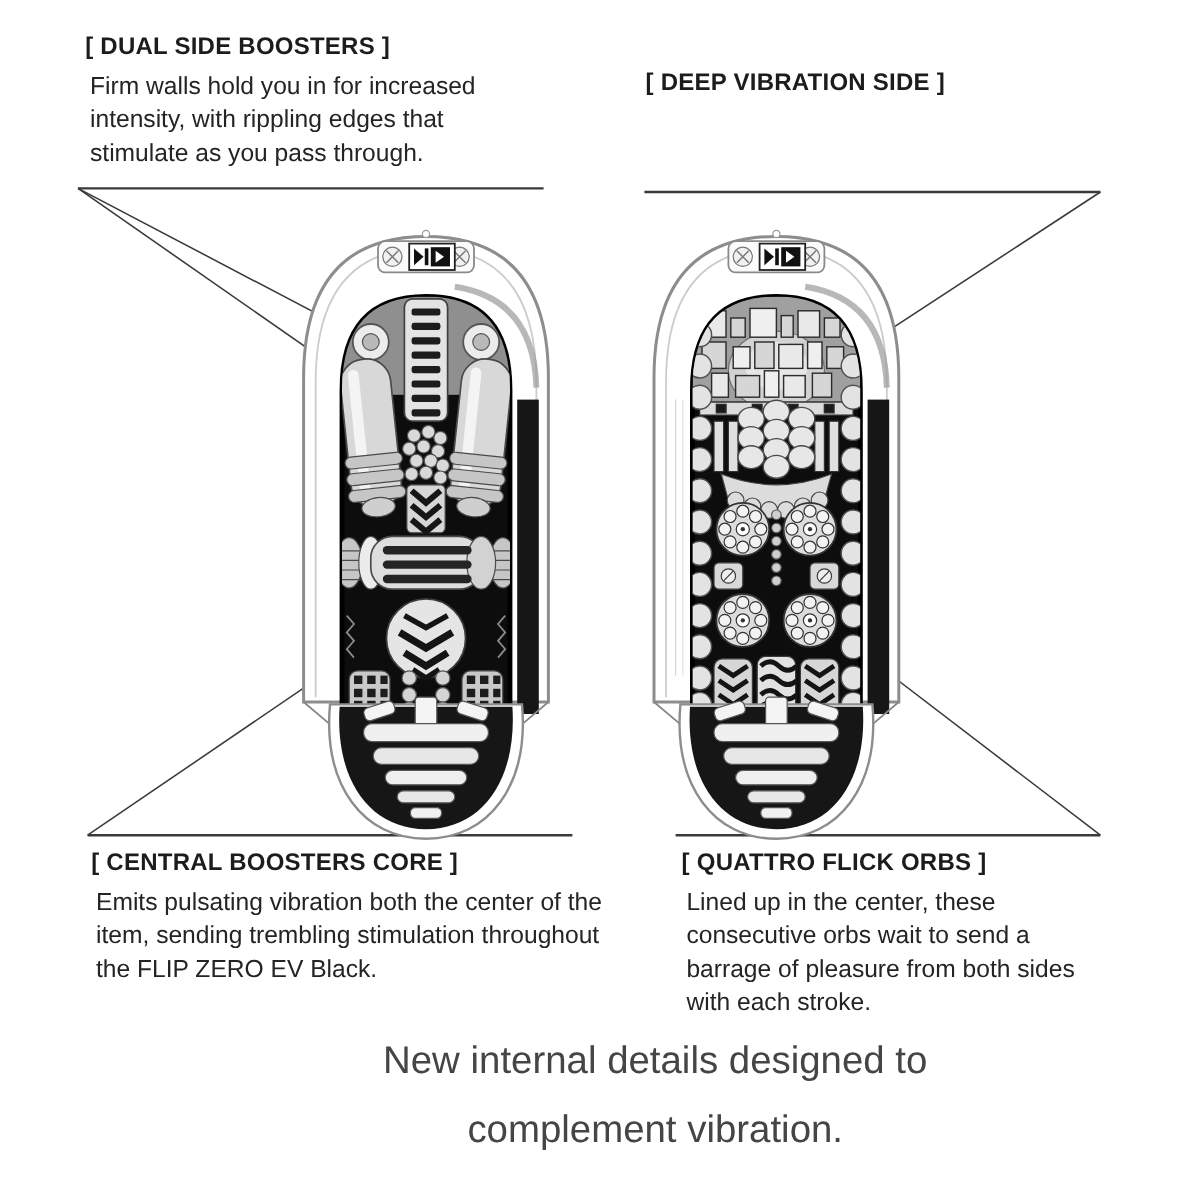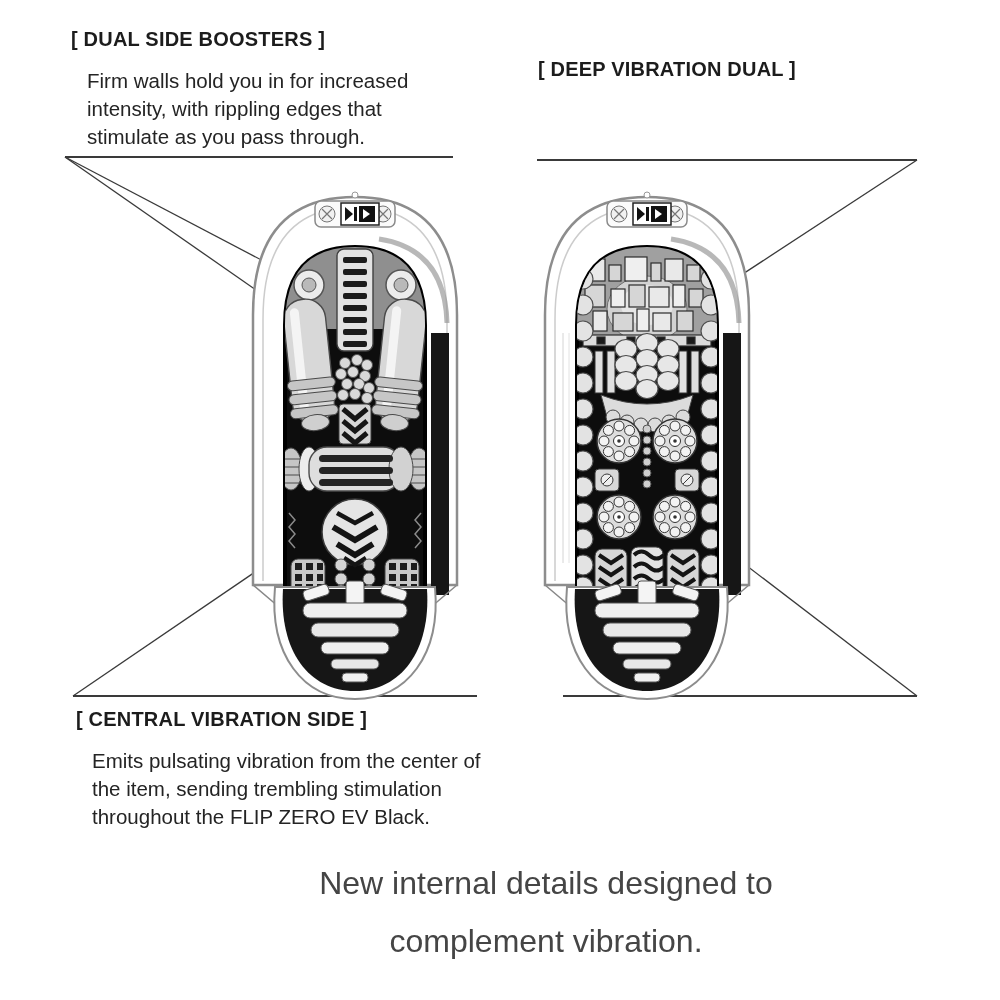--- a/index.html
+++ b/index.html
@@ -1,21 +1,21 @@
 <!DOCTYPE html>
 <html><head>
 <meta charset="utf-8">
 <style>
   html,body{margin:0;padding:0;background:#ffffff;}
   .canvas{position:relative;width:1000px;height:1000px;background:#ffffff;overflow:hidden;
           font-family:"Liberation Sans",sans-serif;color:#1f1f1f;}
   .overlay{position:absolute;left:0;top:0;width:1000px;height:1000px;pointer-events:none;}
   .ann{position:absolute;}
   .ann h2{font-size:20px;font-weight:bold;margin:0 0 7px 0;color:#1c1c1c;letter-spacing:.2px;}
-  .ann p{font-size:20.5px;line-height:28px;margin:16px;color:#242424;}
+  .ann p{font-size:20.5px;line-height:28px;margin:4px;color:#242424;}
   .ann-tl{left:71px;top:28px;width:372px;}
   .ann-tr{left:538px;top:58px;width:392px;}
   .ann-bl{left:76px;top:708px;width:442px;}
   .ann-br{left:568px;top:708px;width:362px;}
   .caption{position:absolute;left:0;top:854px;width:1000px;text-align:center;
            font-size:32px;line-height:58px;color:#454545;padding-left:46px;}
   .product{position:absolute;width:220px;height:520px;}
   .product-left{left:245px;top:183px;}
   .product-right{left:537px;top:183px;}
 </style>
@@ -381,27 +381,31 @@
       <rect x="97" y="490" width="26" height="9" rx="4" fill="#f0f0f0" stroke="#555555"></rect>
     </g>
   </svg>
 
   <section class="ann ann-tl">
     <h2>[ DUAL SIDE BOOSTERS ]</h2>
     <p>Firm walls hold you in for increased intensity, with rippling edges that stimulate as you pass through.</p>
   </section>
 
   <section class="ann ann-tr">
-    <h2>[ DEEP VIBRATION DUAL ]</h2>
+    <h2>[ DEEP VIBRATION SIDE ]</h2>
   </section>
 
   <section class="ann ann-bl">
-    <h2>[ CENTRAL VIBRATION SIDE ]</h2>
-    <p>Emits pulsating vibration from the center of the item, sending trembling stimulation throughout the FLIP ZERO EV Black.</p>
+    <h2>[ CENTRAL BOOSTERS CORE ]</h2>
+    <p>Emits pulsating vibration both the center of the item, sending trembling stimulation throughout the FLIP ZERO EV Black.</p>
   </section>
 
+  <section class="ann ann-br">
+    <h2>[ QUATTRO FLICK ORBS ]</h2>
+    <p>Lined up in the center, these consecutive orbs wait to send a barrage of pleasure from both sides with each stroke.</p>
+  </section>
 
   <div class="caption">
     <div>New internal details designed to</div>
     <div>complement vibration.</div>
   </div>
 
 </div>
 
 </body></html>

